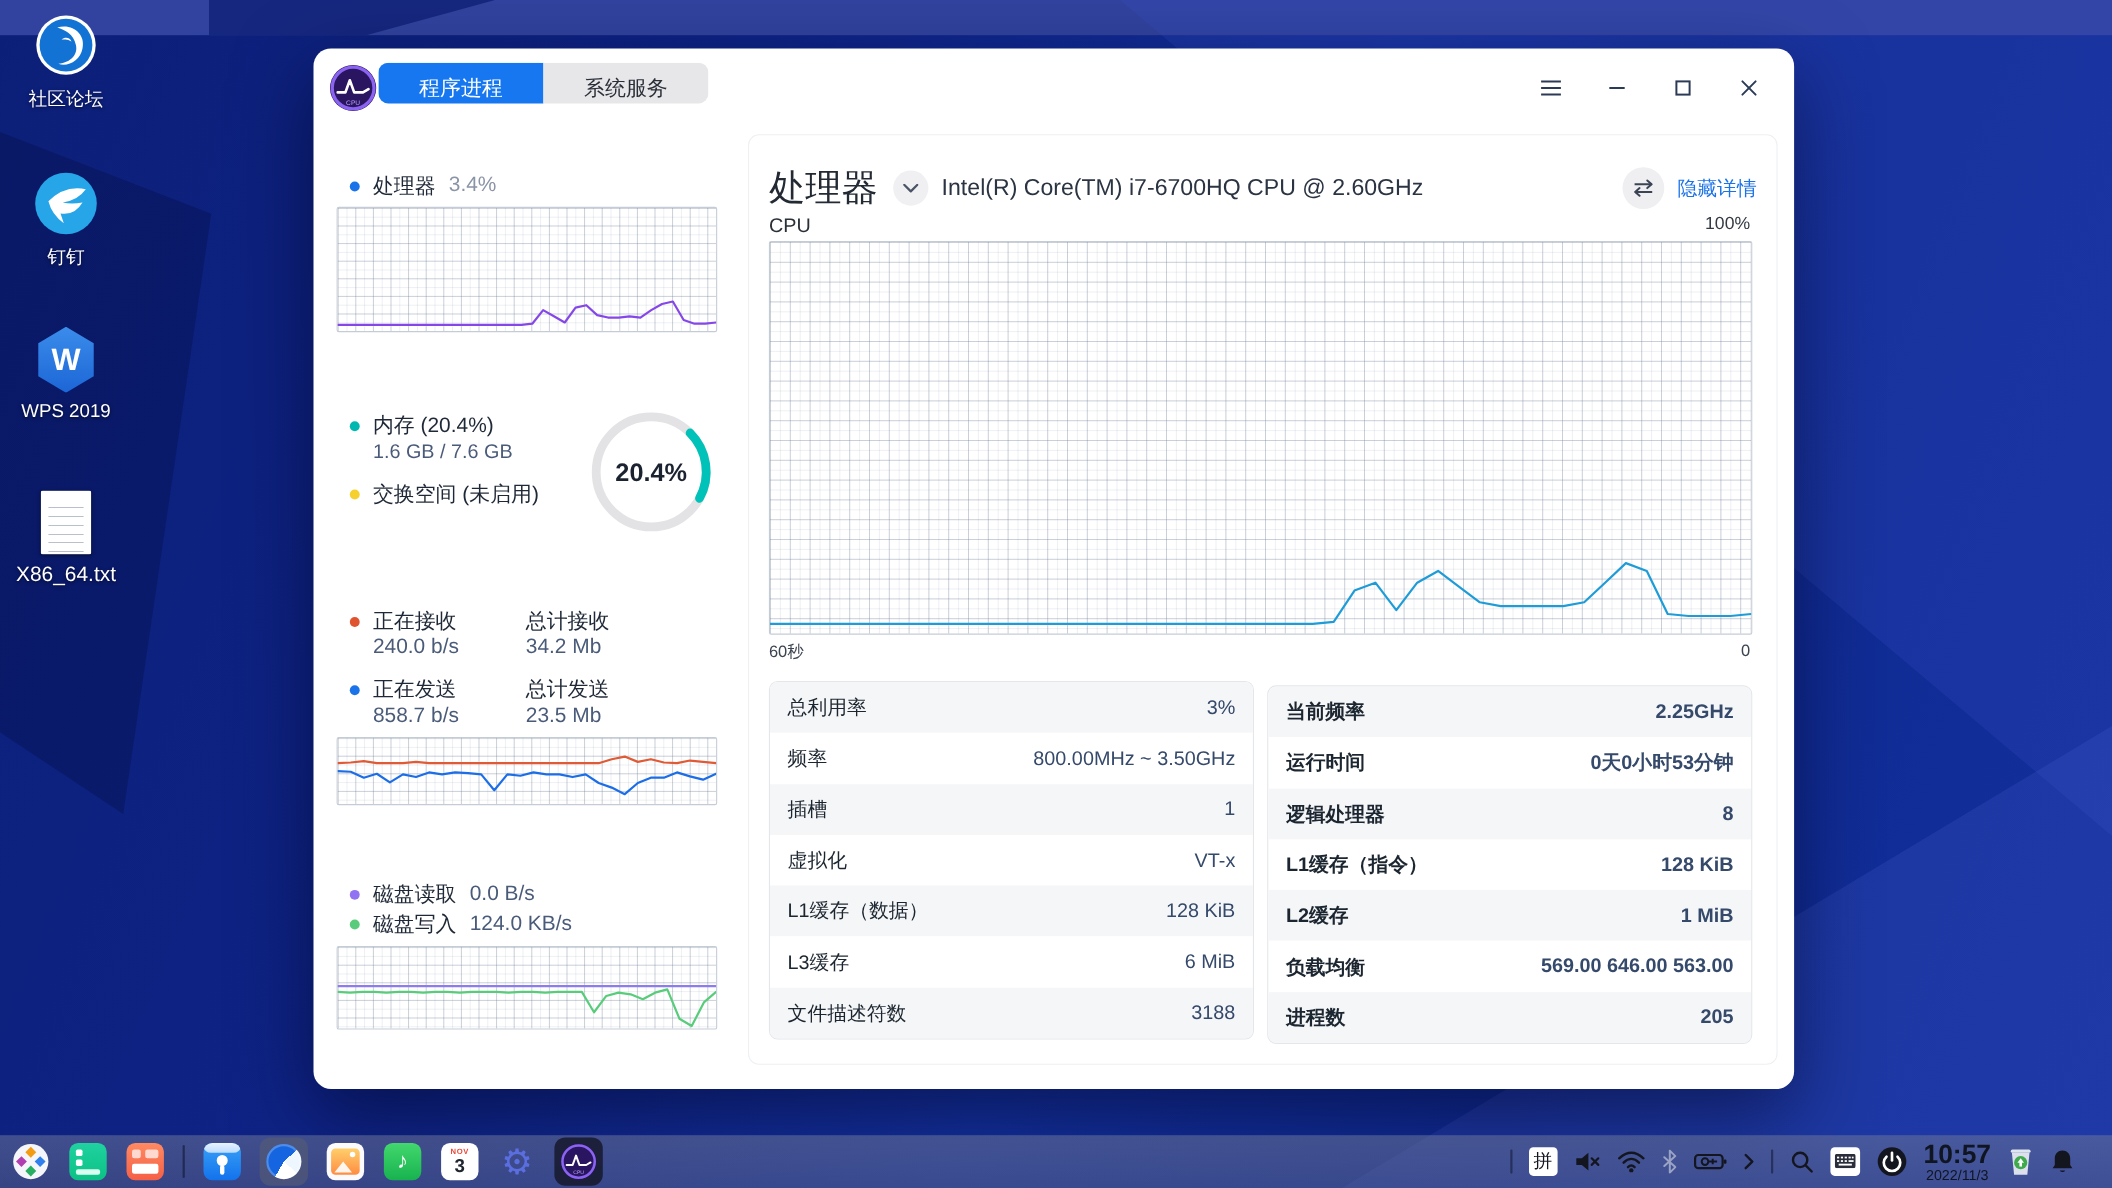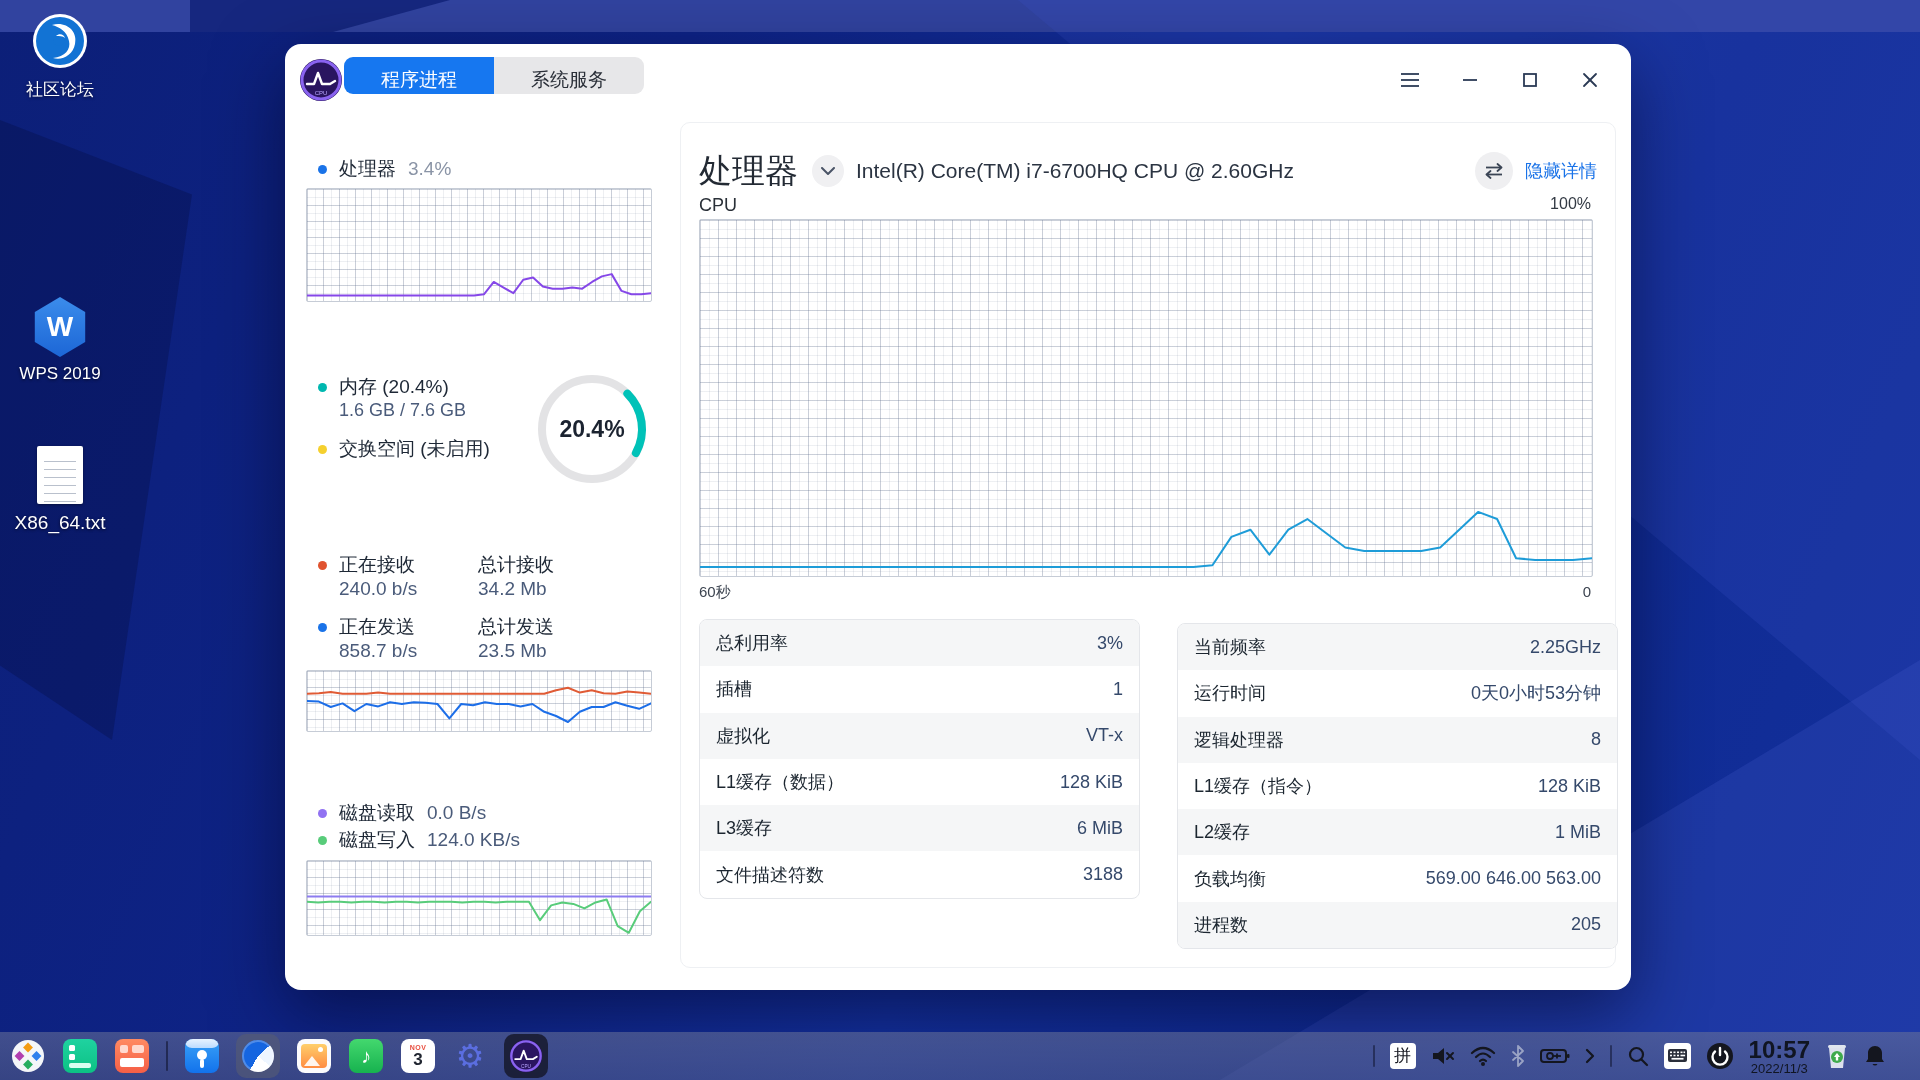--- a/index.html
+++ b/index.html
@@ -127,20 +127,29 @@
         <circle cx="28" cy="28" r="27" fill="#fff"></circle>
         <circle cx="28" cy="28" r="24" fill="#1273d4"></circle>
         <path d="M20 12 C34 8 46 18 43 31 C41 42 30 48 21 45 C33 44 39 36 37 28 C35 18 27 14 20 12 Z" fill="#fff"></path>
         <circle cx="27" cy="27" r="6" fill="#1273d4"></circle>
         <path d="M24 23 C27 20 32 21 33 25 C31 23 27 23 24 23 Z" fill="#fff"></path>
       </svg>
     </div>
     <div class="cap">社区论坛</div>
   </div>
 
+  <div class="desk-icon" style="top:156px">
+    <div class="glyph">
+      <svg width="58" height="58" viewBox="0 0 58 58">
+        <circle cx="29" cy="29" r="28" fill="#26a5e8"></circle>
+        <path d="M13 27 Q28 12 47 16 Q40 26 26 28 Q34 30 44 28 Q37 40 24 38 L27 47 Q16 39 13 27 Z" fill="#fff"></path>
+      </svg>
+    </div>
+    <div class="cap">钉钉</div>
+  </div>
 
   <div class="desk-icon" style="top:298px">
     <div class="glyph">
       <div class="wps-hex">W</div>
     </div>
     <div class="cap">WPS 2019</div>
   </div>
 
   <div class="desk-icon" style="top:446px">
     <div class="glyph">
@@ -305,20 +314,24 @@
         <span class="axis-bot">60秒</span>
         <span class="axis-bot">0</span>
       </div>
 
       <div class="stat-table" style="left:18px; top:496px;">
         <div class="stat-row">
             <span class="k">总利用率</span>
             <span class="v">3%</span>
           </div>
         <div class="stat-row">
+            <span class="k">频率</span>
+            <span class="v">800.00MHz ~ 3.50GHz</span>
+          </div>
+        <div class="stat-row">
             <span class="k">插槽</span>
             <span class="v">1</span>
           </div>
         <div class="stat-row">
             <span class="k">虚拟化</span>
             <span class="v">VT-x</span>
           </div>
         <div class="stat-row">
             <span class="k">L1缓存（数据）</span>
             <span class="v">128 KiB</span>
@@ -326,21 +339,21 @@
         <div class="stat-row">
             <span class="k">L3缓存</span>
             <span class="v">6 MiB</span>
           </div>
         <div class="stat-row">
             <span class="k">文件描述符数</span>
             <span class="v">3188</span>
           </div>
       </div>
 
-      <div class="stat-table" style="left:496px; top:500px;">
+      <div class="stat-table" style="left:471px; top:500px;font-weight:bold;">
         <div class="stat-row">
             <span class="k">当前频率</span>
             <span class="v">2.25GHz</span>
           </div>
         <div class="stat-row">
             <span class="k">运行时间</span>
             <span class="v">0天0小时53分钟</span>
           </div>
         <div class="stat-row">
             <span class="k">逻辑处理器</span>

